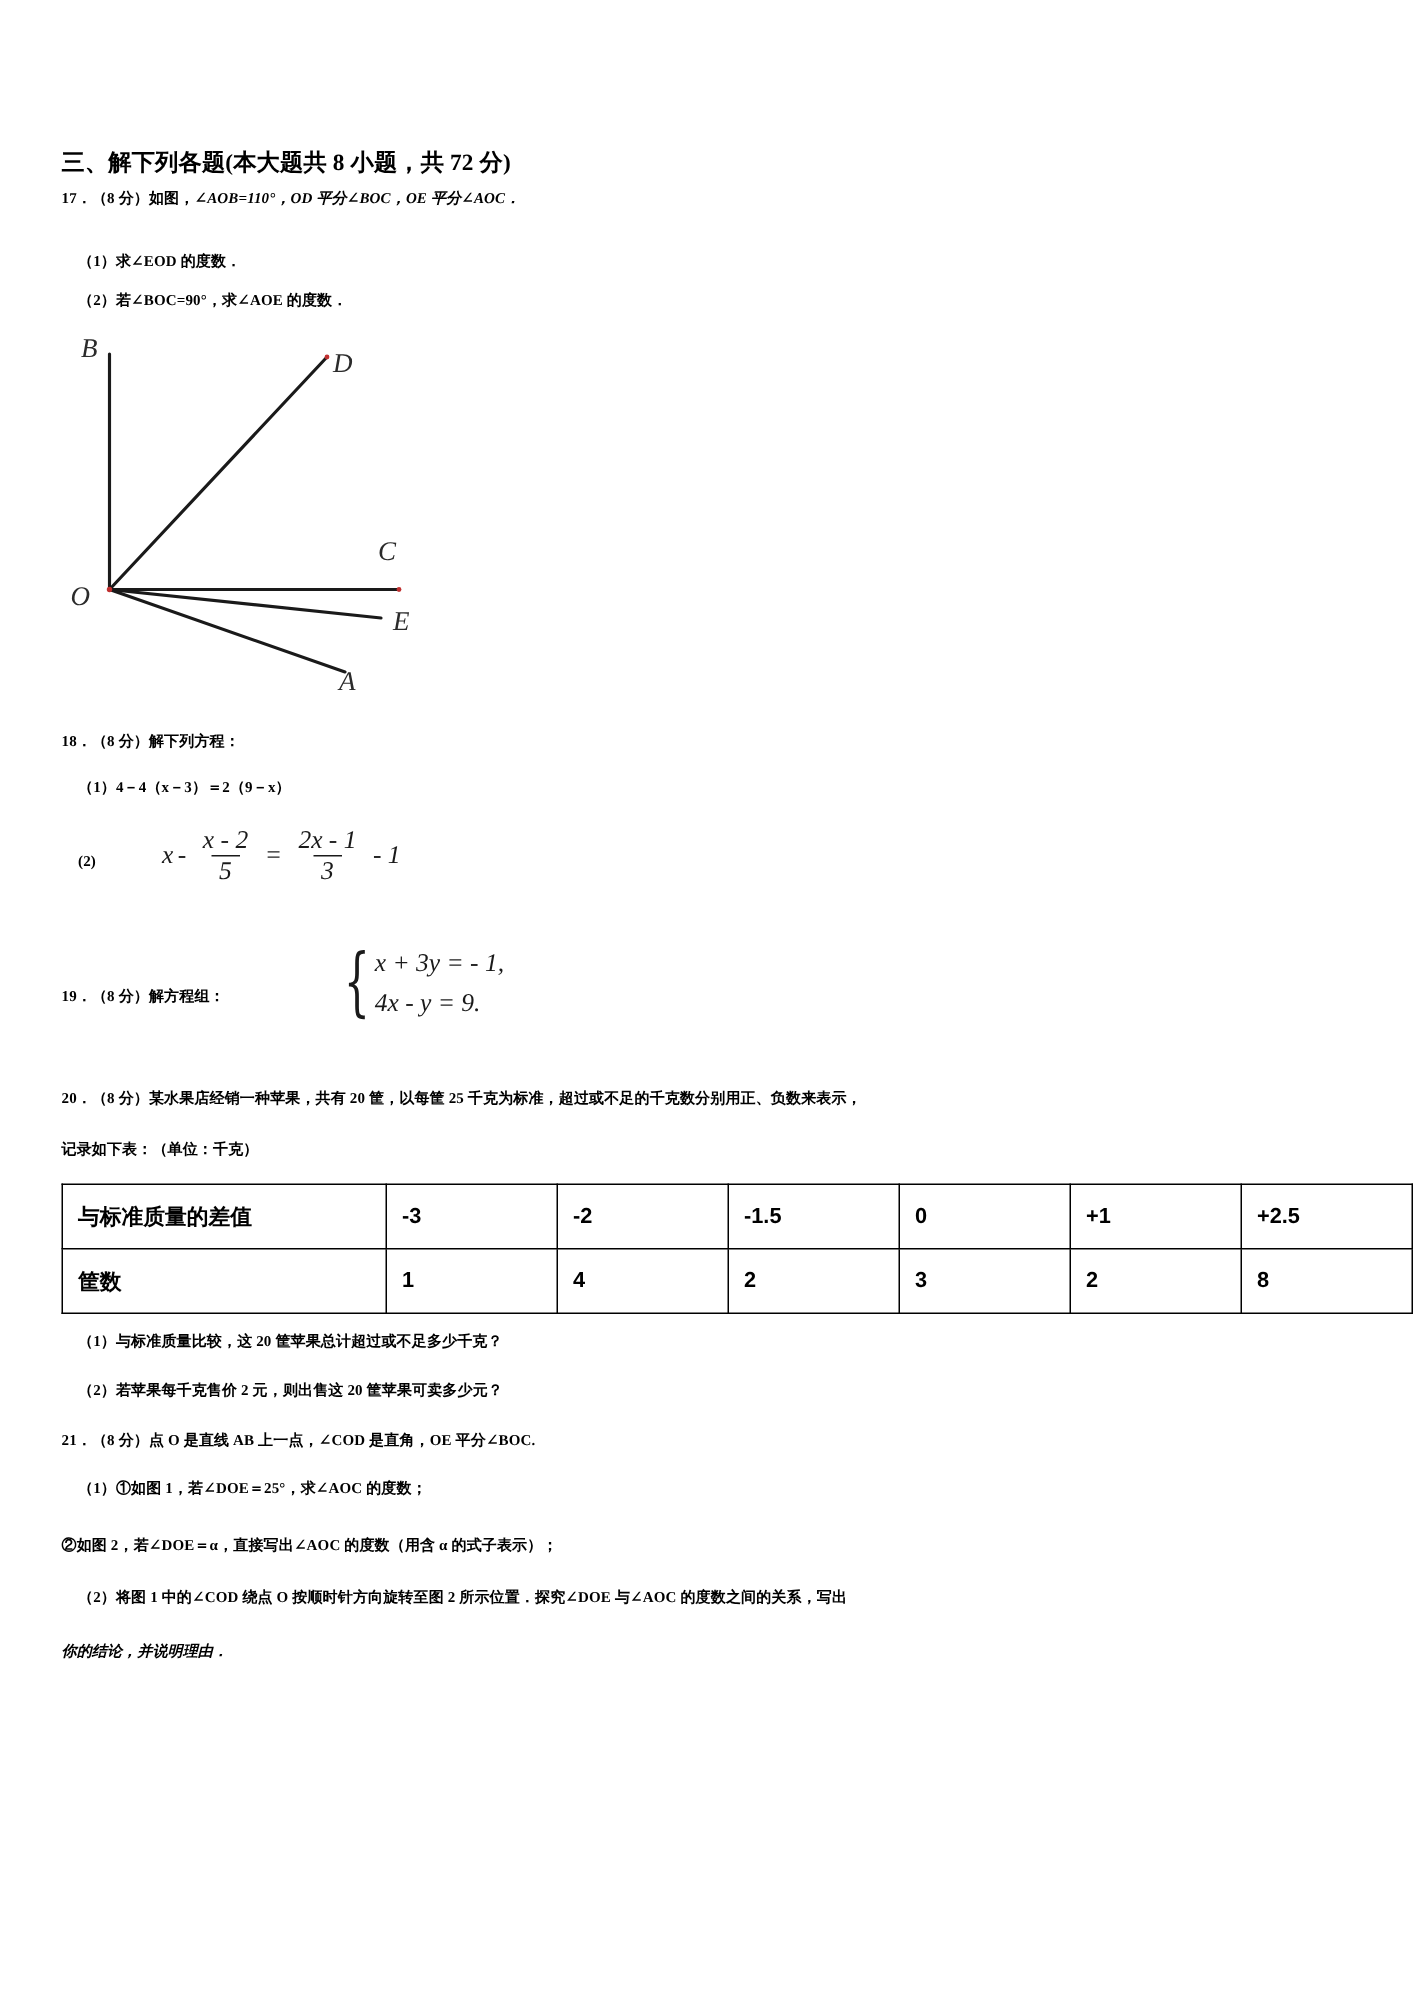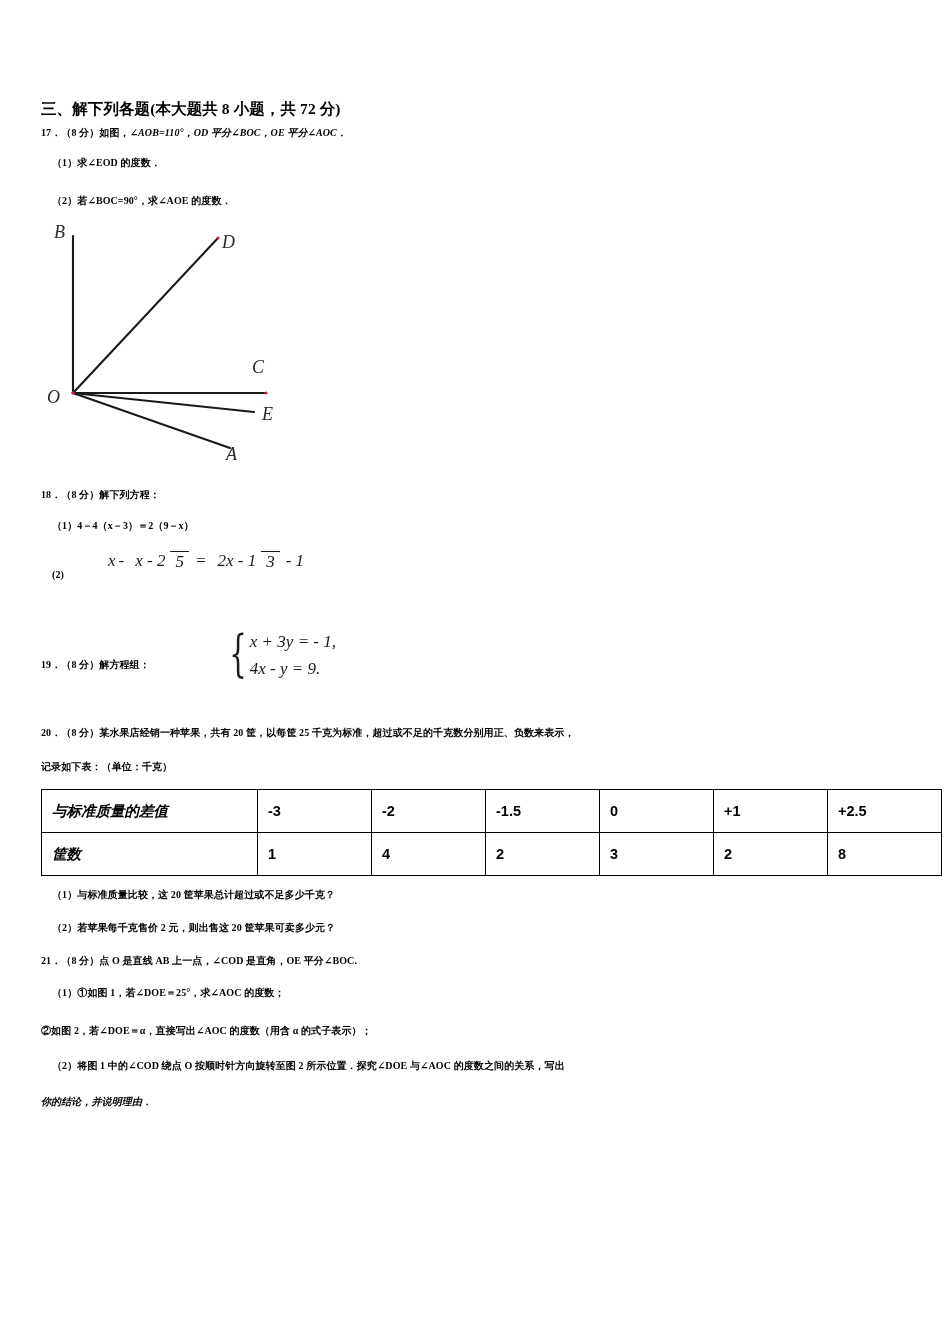--- a/index.html
+++ b/index.html
@@ -68,21 +68,21 @@
     font-style: italic;
     font-size: 17px;
     color: #1a1a1a;
     display: flex;
     align-items: center;
     gap: 3px;
     font-weight: normal;
   }
   .frac {
     display: inline-flex;
-    flex-direction: row;
+    flex-direction: column;
     align-items: center;
     vertical-align: middle;
     margin: 0 3px;
   }
   .frac .num {
     padding: 0 5px 1px 5px;
     line-height: 1.05;
   }
   .frac .den {
     border-top: 1.1px solid #1a1a1a;
@@ -132,34 +132,34 @@
     font-weight: bold;
     font-family: "Liberation Sans", "DejaVu Sans", sans-serif;
   }
   table.data td {
     border: 1.4px solid #000000;
     height: 42px;
     padding: 0 10px;
     vertical-align: middle;
     text-align: left;
   }
-  table.data td.label-cell { width: 195px; font-style: italic; }
+  table.data td.label-cell { width: 195px; }
   table.data td.val-cell { width: 93px; }
 </style>
 </head>
 <body>
 
 <div class="page">
 
   <div class="line sect-head" style="left:41px; top:101px;">三、解下列各题(本大题共 8 小题，共 72 分)</div>
 
   <div class="line" style="left:41px; top:128px;">
     <span>17．</span><span>（8 分）</span><span>如图，</span><span class="it">∠AOB=110°，OD 平分∠BOC，OE 平分∠AOC．</span>
   </div>
-  <div class="line" style="left:52px; top:158px;">（1）求∠EOD 的度数．</div>
+  <div class="line" style="left:52px; top:170px;">（1）求∠EOD 的度数．</div>
   <div class="line" style="left:52px; top:196px;">（2）若∠BOC=90°，求∠AOE 的度数．</div>
 
   <div class="figure">
     <svg width="290" height="250" viewBox="0 0 290 250">
       <g stroke="#1a1a1a" stroke-width="2.1" stroke-linecap="round">
         <line x1="33" y1="171" x2="33" y2="14"></line>
         <line x1="33" y1="171" x2="178" y2="16"></line>
         <line x1="33" y1="171" x2="226" y2="171"></line>
         <line x1="33" y1="171" x2="214" y2="190"></line>
         <line x1="33" y1="171" x2="190" y2="226"></line>

